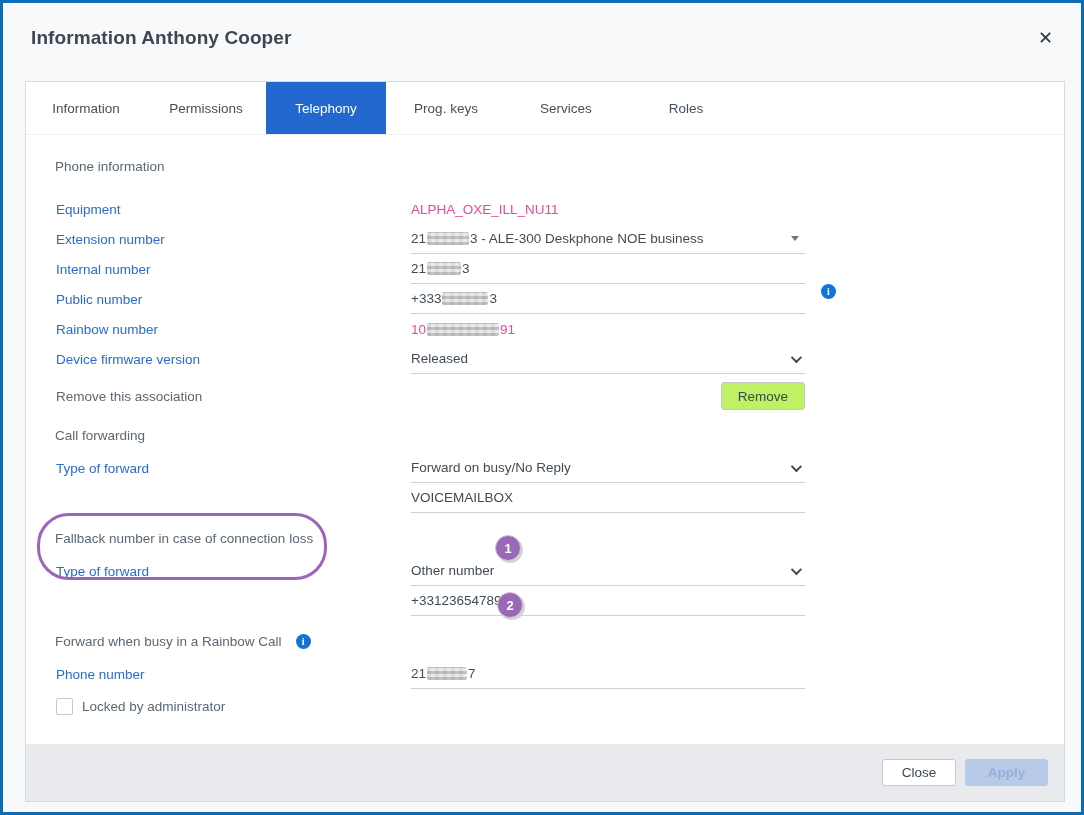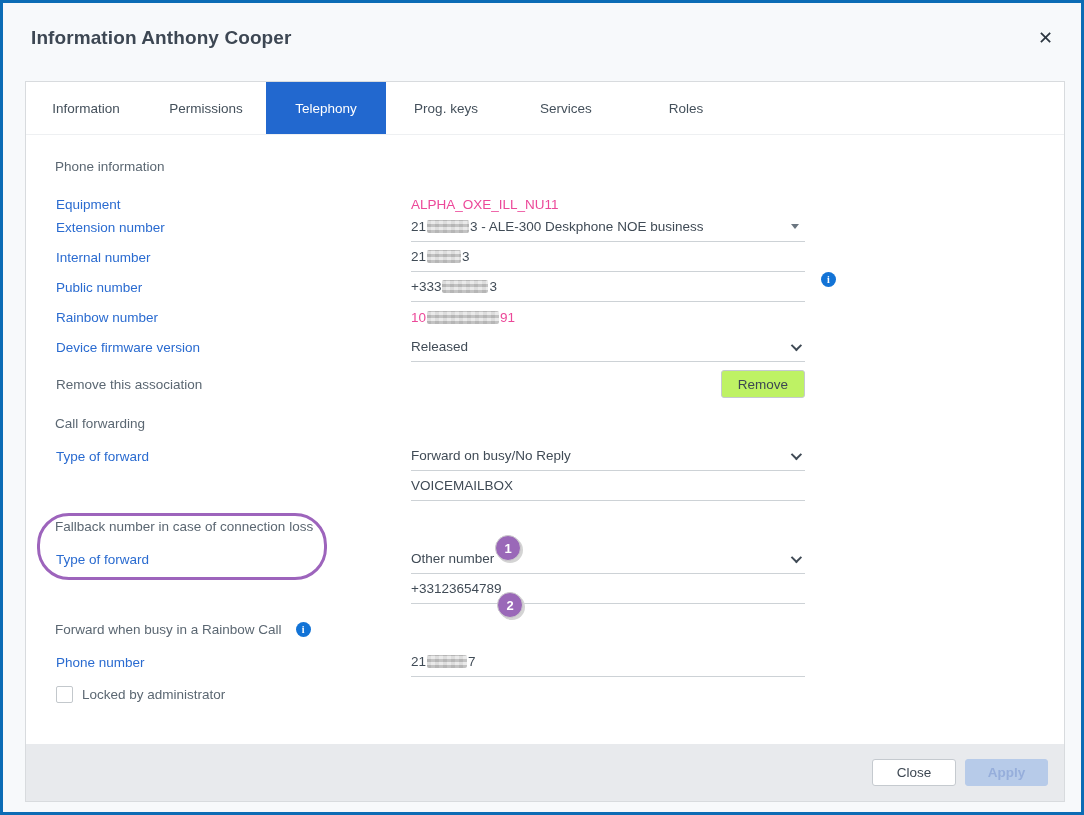--- a/index.html
+++ b/index.html
@@ -113,21 +113,21 @@
   }
   .checkbox-label { margin-left:9px; font-size:13.5px; color:#5b6772; }
 
   
   .panel-footer {
     flex:0 0 57px; background:#e8eaed;
     display:flex; align-items:center; justify-content:flex-end;
     gap:9px; padding-right:16px;
   }
   .close-button {
-    width:84px; height:27px; background:#ffffff;
+    width:74px; height:27px; background:#ffffff;
     border:1px solid #c5cacf; border-radius:3px;
     font-size:13.5px; color:#3d4752; cursor:pointer;
   }
   .apply-button {
     width:83px; height:27px; background:#b7cbe9;
     border:1px solid #b7cbe9; border-radius:3px;
     font-size:13.5px; font-weight:700; color:#96aedb; cursor:default;
   }
 
   
@@ -166,21 +166,21 @@
       <div class="tab active">Telephony</div>
       <div class="tab">Prog. keys</div>
       <div class="tab">Services</div>
       <div class="tab">Roles</div>
     </div>
 
     <div class="form">
 
       <div class="section-title">Phone information</div>
 
-      <div class="field-row" style="margin-top:7px;align-items:flex-end;">
+      <div class="field-row" style="margin-top:19px;">
         <div class="field-label">Equipment</div>
         <div class="value-col readonly">ALPHA_OXE_ILL_NU11</div>
       </div>
 
       <div class="field-row">
         <div class="field-label">Extension number</div>
         <div class="value-col underlined">
           <span class="value-flex">
               <span>21</span>
               <span class="masked" style="width: 42px;"></span>

